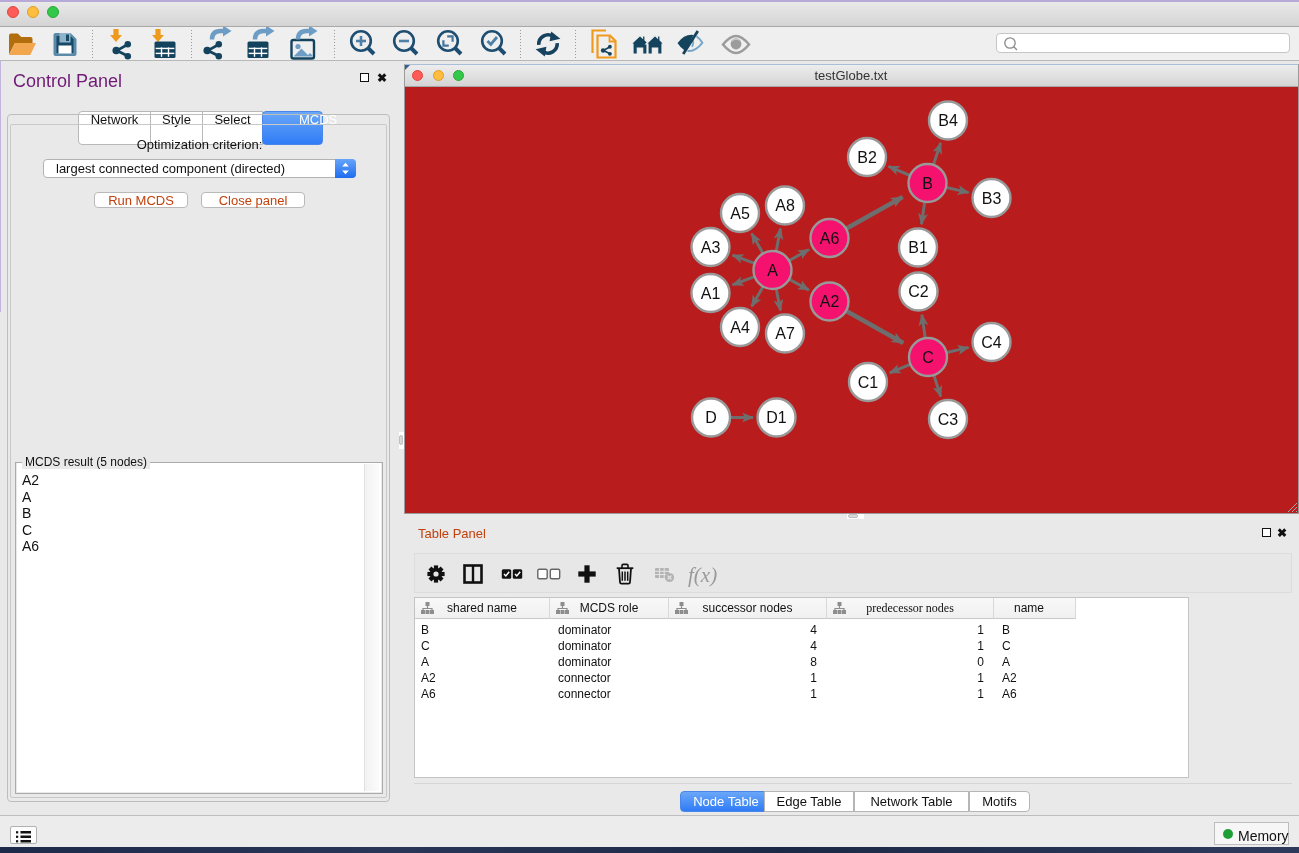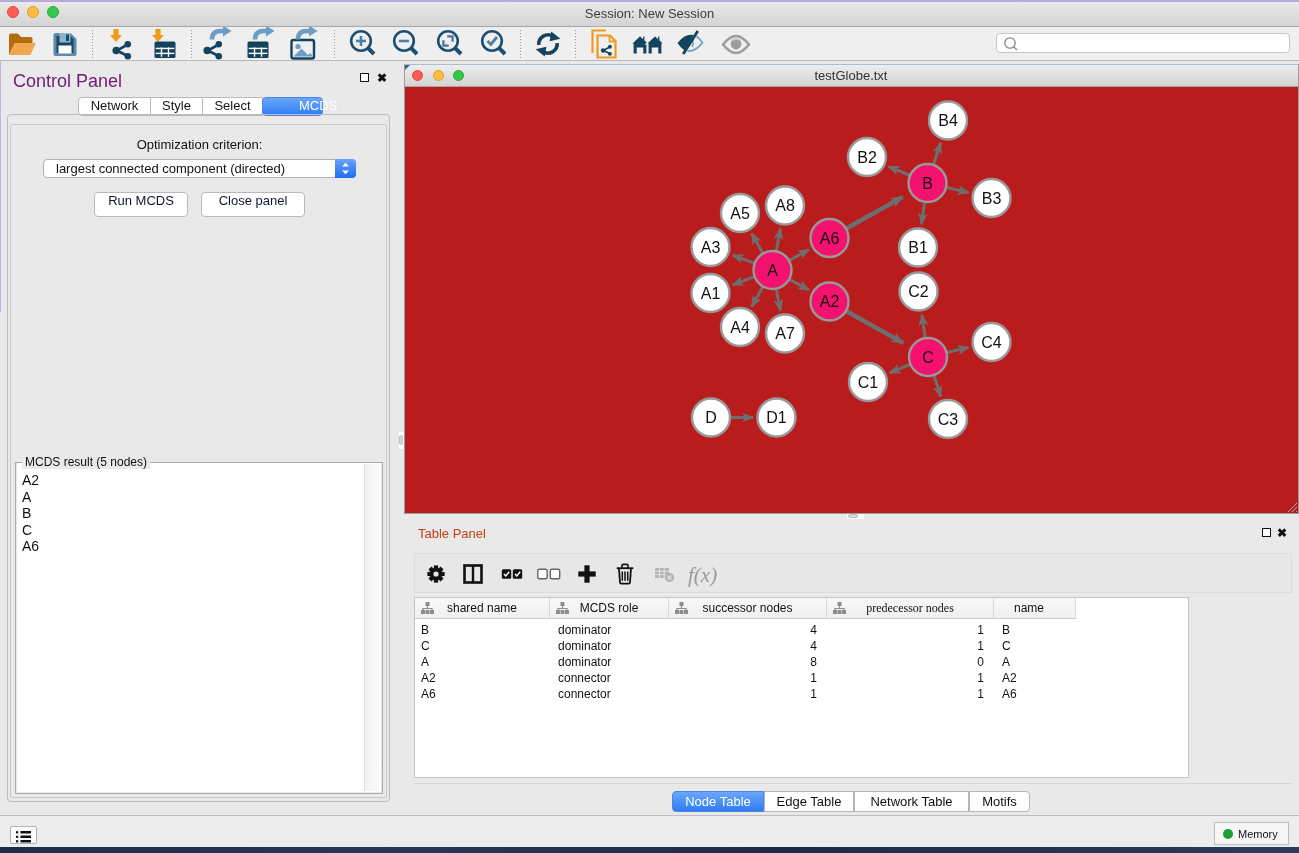--- a/index.html
+++ b/index.html
@@ -20,50 +20,50 @@
 .tsep { position:absolute; top:3px; width:1px; height:28px;
   background-image:repeating-linear-gradient(#9a9a9a 0 1px, transparent 1px 3px); }
 #searchbox { left:996px; top:33px; width:294px; height:20px; background:#fff;
   border:1px solid #c6c6c6; border-radius:4px; }
 
 
 #cp-title { left:13px; top:71px; font-size:18px; color:#701a75; }
 .sqicon { position:absolute; width:9px; height:9px; border:1.5px solid #111; background:#fff; }
 .xicon { position:absolute; font-size:12px; font-weight:bold; color:#111; }
 #tabs { left:78px; top:97px; height:17px; }
-.tab { position:absolute; top:0; height:19px; background:#fff; border:1px solid #b9b9b9;
+.tab { position:absolute; top:14px; height:34px; background:#fff; border:1px solid #b9b9b9;
   font-size:13px; text-align:center; line-height:15px; color:#111; }
 #tab-mcds { background:linear-gradient(#6aa7f8,#2f7cf6); color:#fff; border:1px solid #4a86e8;
   border-radius:4px;padding-left:36px; }
 #tabpane { left:7px; top:114px; width:383px; height:688px; border:1px solid #bdbdbd;
   border-radius:4px; }
 #innerpanel { left:10px; top:124px; width:377px; height:674px; border:1px solid #c9c9c9;
   border-radius:2px; }
 #optlabel { left:43px; top:137px; width:313px; text-align:center; font-size:13px; color:#111; }
 #combo { left:43px; top:159px; width:313px; height:19px; background:#fff;
   border:1px solid #b3b3b3; border-radius:4px; }
 #combo .txt { position:absolute; left:12px; top:1px; font-size:13px; color:#111; }
 #combo .btn { position:absolute; right:-1px; top:-1px; width:21px; height:19px;
   background:linear-gradient(#67a5f9,#1e6cf0); border-radius:0 4px 4px 0; }
-.pbtn { position:absolute; top:192px; height:25px; background:#fff; border:1px solid #b9b9b9;
-  border-radius:4px; font-size:13px; text-align:center; line-height:15px; color:#0f172a; }
+.pbtn { position:absolute; top:192px; height:16px; background:#fff; border:1px solid #b9b9b9;
+  border-radius:4px; font-size:13px; text-align:center; line-height:15px; color:#c2410c; }
 #fieldset { left:15px; top:462px; width:368px; height:332px; border:1px solid #ababab; }
 #fieldlegend { left:22px; top:455px; font-size:12px; color:#111; background:#e9e9e9; padding:0 3px; }
 #mcdslist { left:17px; top:463px; width:364px; height:329px; background:#fff; }
 #mcdslist .sb { position:absolute; right:2px; top:1px; width:15px; height:327px;
   background:linear-gradient(90deg,#f2f2f2,#fbfbfb); border-left:1px solid #e0e0e0; }
 #mcdslist .items { position:absolute; left:5px; top:9px; font-size:14px; line-height:16.6px; color:#111; }
 
 
 #statusbar { left:0; top:815px; width:1299px; height:32px; background:#ececec;
   border-top:1px solid #bdbdbd; }
 #listbtn { position:absolute; left:10px; top:9.5px; width:27px; height:18.5px; background:#fdfdfd;
   border:1px solid #b1b1b1; border-radius:2px; }
 #membtn { position:absolute; right:10px; top:6px; width:75px; height:23px; background:#f6f6f6;
-  border:1px solid #bdbdbd; font-size:11px; color:#111; }
+  border:1px solid #bdbdbd; font-size:14px; color:#111; }
 #membtn .dot { position:absolute; left:8px; top:6px; width:10px; height:10px;
   border-radius:50%; background:#1e9e35; }
 #membtn .ml { position:absolute; left:23px; top:5px; }
 #bottomstrip { left:0; top:847px; width:1299px; height:6px;
   background:linear-gradient(90deg,#1d2a4a,#2a3658 30%,#1c2946 60%,#2d3a5c); }
 
 
 #netframe { left:403.5px; top:63.5px; width:895px; height:450px; background:#b91c1c;
   border:1px solid #9b9b9b; border-top:1px solid #a9bfd8; }
 #nettitle { position:absolute; left:0; top:0; width:100%; height:22px;
@@ -79,33 +79,32 @@
 #tbl { left:414px; top:597px; width:775px; height:181px; background:#fff;
   border:1px solid #c4c4c4; }
 .hcell { position:absolute; top:0; height:21px; background:linear-gradient(#f8f8f8,#f0f0f0);
   border-right:1px solid #d8d8d8; border-bottom:1px solid #c9c9c9; font-size:12px;
   color:#111; text-align:center; line-height:21px; }
 .trow { position:absolute; font-size:12px; color:#111; height:16px; line-height:16px; }
 #bt-tabs { left:672px; top:791px; height:21px; }
 .btab { position:absolute; top:0; height:21px; background:#fff; border:1px solid #b5b5b5;
   font-size:13px; text-align:center; line-height:19px; color:#111; }
 #btab-node { background:linear-gradient(#6aa7f8,#2f7cf6); color:#fff; border-color:#4a86e8;
-  border-radius:4px 0 0 4px; }
+  border-radius:4px 0 0 4px;margin-left:8px; }
 #tbl-underline { left:414px; top:783px; width:878px; height:1px; background:#d5d5d5; }
 </style>
 </head>
 <body>
 <div class="abs" id="topedge"></div>
 <div class="abs" id="leftedge"></div>
 
 <div class="abs" id="titlebar">
   <div class="light" style="left:7px;top:4px;background:#fc5b57;border:0.5px solid #e14640;"></div>
   <div class="light" style="left:27px;top:4px;background:#fdbd3e;border:0.5px solid #dfa023;"></div>
   <div class="light" style="left:47px;top:4px;background:#34c84a;border:0.5px solid #27aa35;"></div>
-  <div class="t">Session: New Session</div>
 </div>
 
 <div class="abs" id="toolbar">
   <div class="tsep" style="left:92px;"></div>
   <div class="tsep" style="left:191px;"></div>
   <div class="tsep" style="left:334px;"></div>
   <div class="tsep" style="left:520px;"></div>
   <div class="tsep" style="left:575px;"></div>
   <svg id="tbicons" width="1299" height="34" style="position:absolute;left:0;top:0;">
       <g transform="translate(8.5,5.5)">

